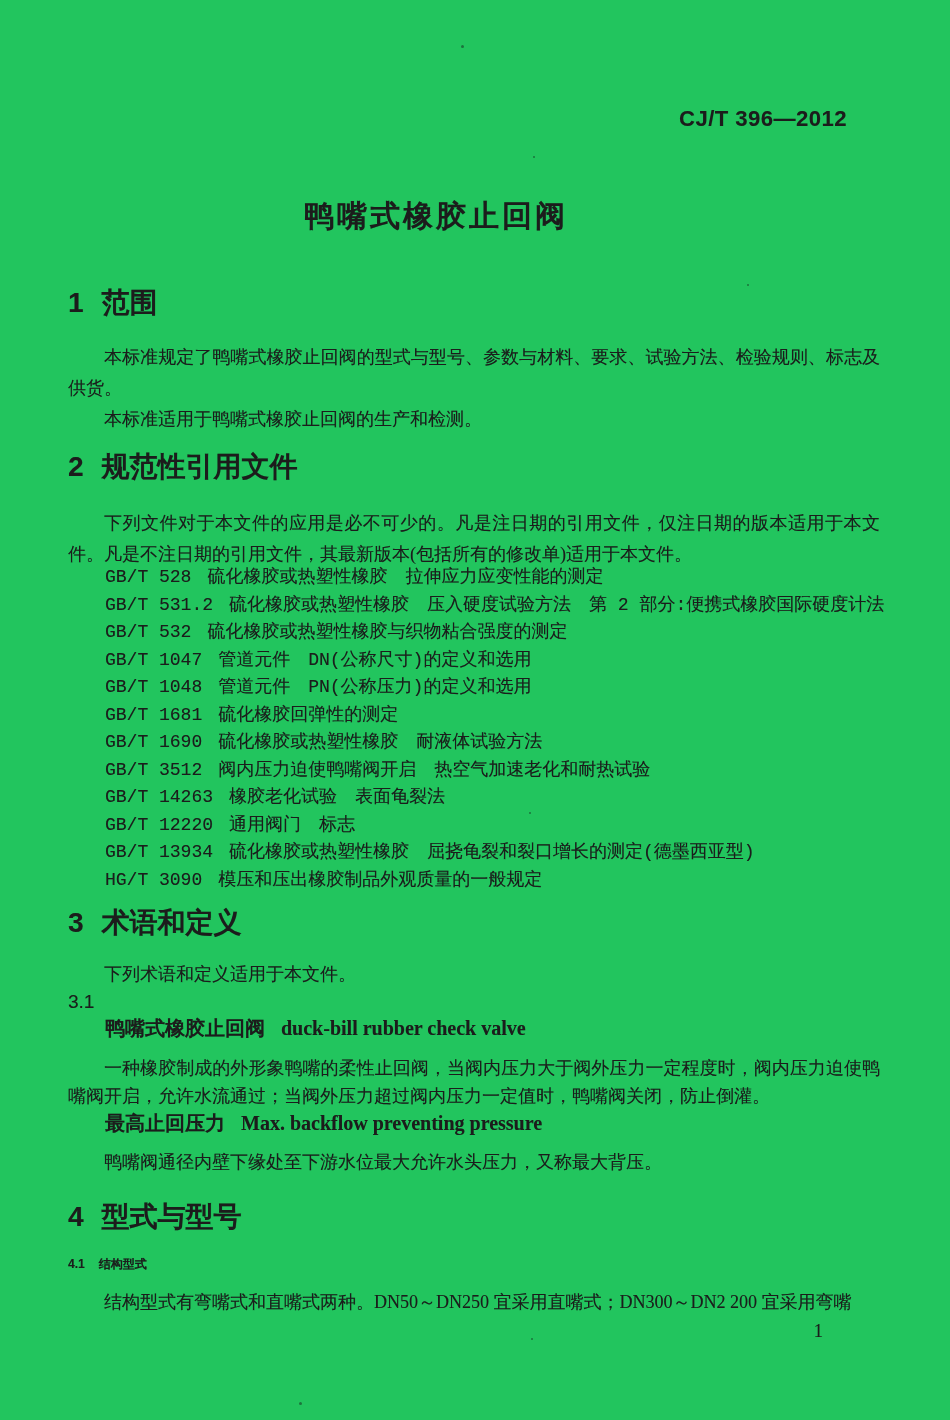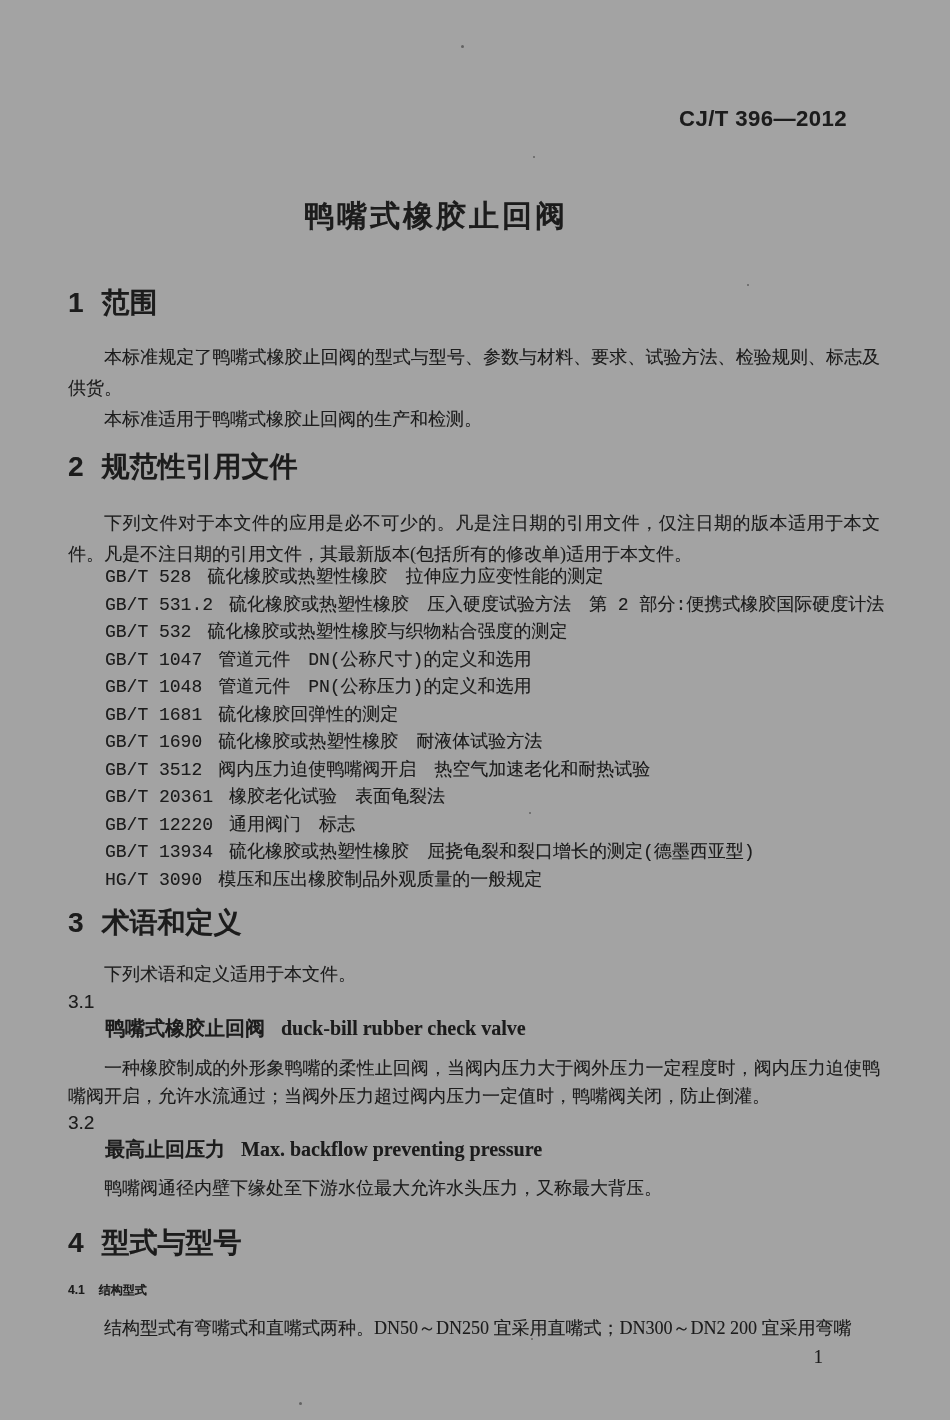--- a/index.html
+++ b/index.html
@@ -1,20 +1,20 @@
 <!DOCTYPE html>
 <html><head>
 <meta charset="utf-8">
 <style>
   html,body { margin:0; padding:0; background:#e8e8e4; }
   .page {
     position:relative;
     width:950px; height:1420px;
     margin:0 auto;
-    background:#a3a3a3;
+    background:#22c55e;
     box-sizing:border-box;
     padding:0 70px 0 68px;
     overflow:hidden;
     color:#1c1c1c;
     font-family:"Liberation Serif","DejaVu Serif",serif;
     text-shadow:0.2px 0.2px 0 rgba(0,0,0,0.30);
   }
 
   .doc-code {
     margin-top:106px;
@@ -99,38 +99,37 @@
 
   <div class="ref-list">
     <div class="ref-line"><span class="ref-code">GB/T 528</span><span>硫化橡胶或热塑性橡胶　拉伸应力应变性能的测定</span></div>
     <div class="ref-line"><span class="ref-code">GB/T 531.2</span><span>硫化橡胶或热塑性橡胶　压入硬度试验方法　第 2 部分:便携式橡胶国际硬度计法</span></div>
     <div class="ref-line"><span class="ref-code">GB/T 532</span><span>硫化橡胶或热塑性橡胶与织物粘合强度的测定</span></div>
     <div class="ref-line"><span class="ref-code">GB/T 1047</span><span>管道元件　DN(公称尺寸)的定义和选用</span></div>
     <div class="ref-line"><span class="ref-code">GB/T 1048</span><span>管道元件　PN(公称压力)的定义和选用</span></div>
     <div class="ref-line"><span class="ref-code">GB/T 1681</span><span>硫化橡胶回弹性的测定</span></div>
     <div class="ref-line"><span class="ref-code">GB/T 1690</span><span>硫化橡胶或热塑性橡胶　耐液体试验方法</span></div>
     <div class="ref-line"><span class="ref-code">GB/T 3512</span><span>阀内压力迫使鸭嘴阀开启　热空气加速老化和耐热试验</span></div>
-    <div class="ref-line"><span class="ref-code">GB/T 20361</span><span>橡胶老化试验　表面龟裂法</span></div>
+    <div class="ref-line"><span class="ref-code">GB/T 14263</span><span>橡胶老化试验　表面龟裂法</span></div>
     <div class="ref-line"><span class="ref-code">GB/T 12220</span><span>通用阀门　标志</span></div>
     <div class="ref-line"><span class="ref-code">GB/T 13934</span><span>硫化橡胶或热塑性橡胶　屈挠龟裂和裂口增长的测定(德墨西亚型)</span></div>
     <div class="ref-line"><span class="ref-code">HG/T 3090</span><span>模压和压出橡胶制品外观质量的一般规定</span></div>
   </div>
 
   <div class="sec-heading" style="margin-top:14px;">
     <span class="sec-num">3</span><span>术语和定义</span>
   </div>
   <div class="body-par indent" style="margin-top:22px; line-height:28px;">下列术语和定义适用于本文件。</div>
 
   <div class="clause-num">3.1</div>
   <div class="term-line">
     <span class="term-zh">鸭嘴式橡胶止回阀</span><span class="term-en">duck-bill rubber check valve</span>
   </div>
   <div class="def-par indent">一种橡胶制成的外形象鸭嘴的柔性止回阀，当阀内压力大于阀外压力一定程度时，阀内压力迫使鸭嘴阀开启，允许水流通过；当阀外压力超过阀内压力一定值时，鸭嘴阀关闭，防止倒灌。</div>
 
-  <div class="clause-num" style="line-height:26px;">3.2</div>
   <div class="term-line" style="line-height:26px;">
     <span class="term-zh">最高止回压力</span><span class="term-en">Max. backflow preventing pressure</span>
   </div>
   <div class="def-par indent">鸭嘴阀通径内壁下缘处至下游水位最大允许水头压力，又称最大背压。</div>
 
   <div class="sec-heading" style="margin-top:26px;">
     <span class="sec-num">4</span><span>型式与型号</span>
   </div>
   <div class="sub-heading">
     <span class="sec-num">4.1</span><span>结构型式</span>

